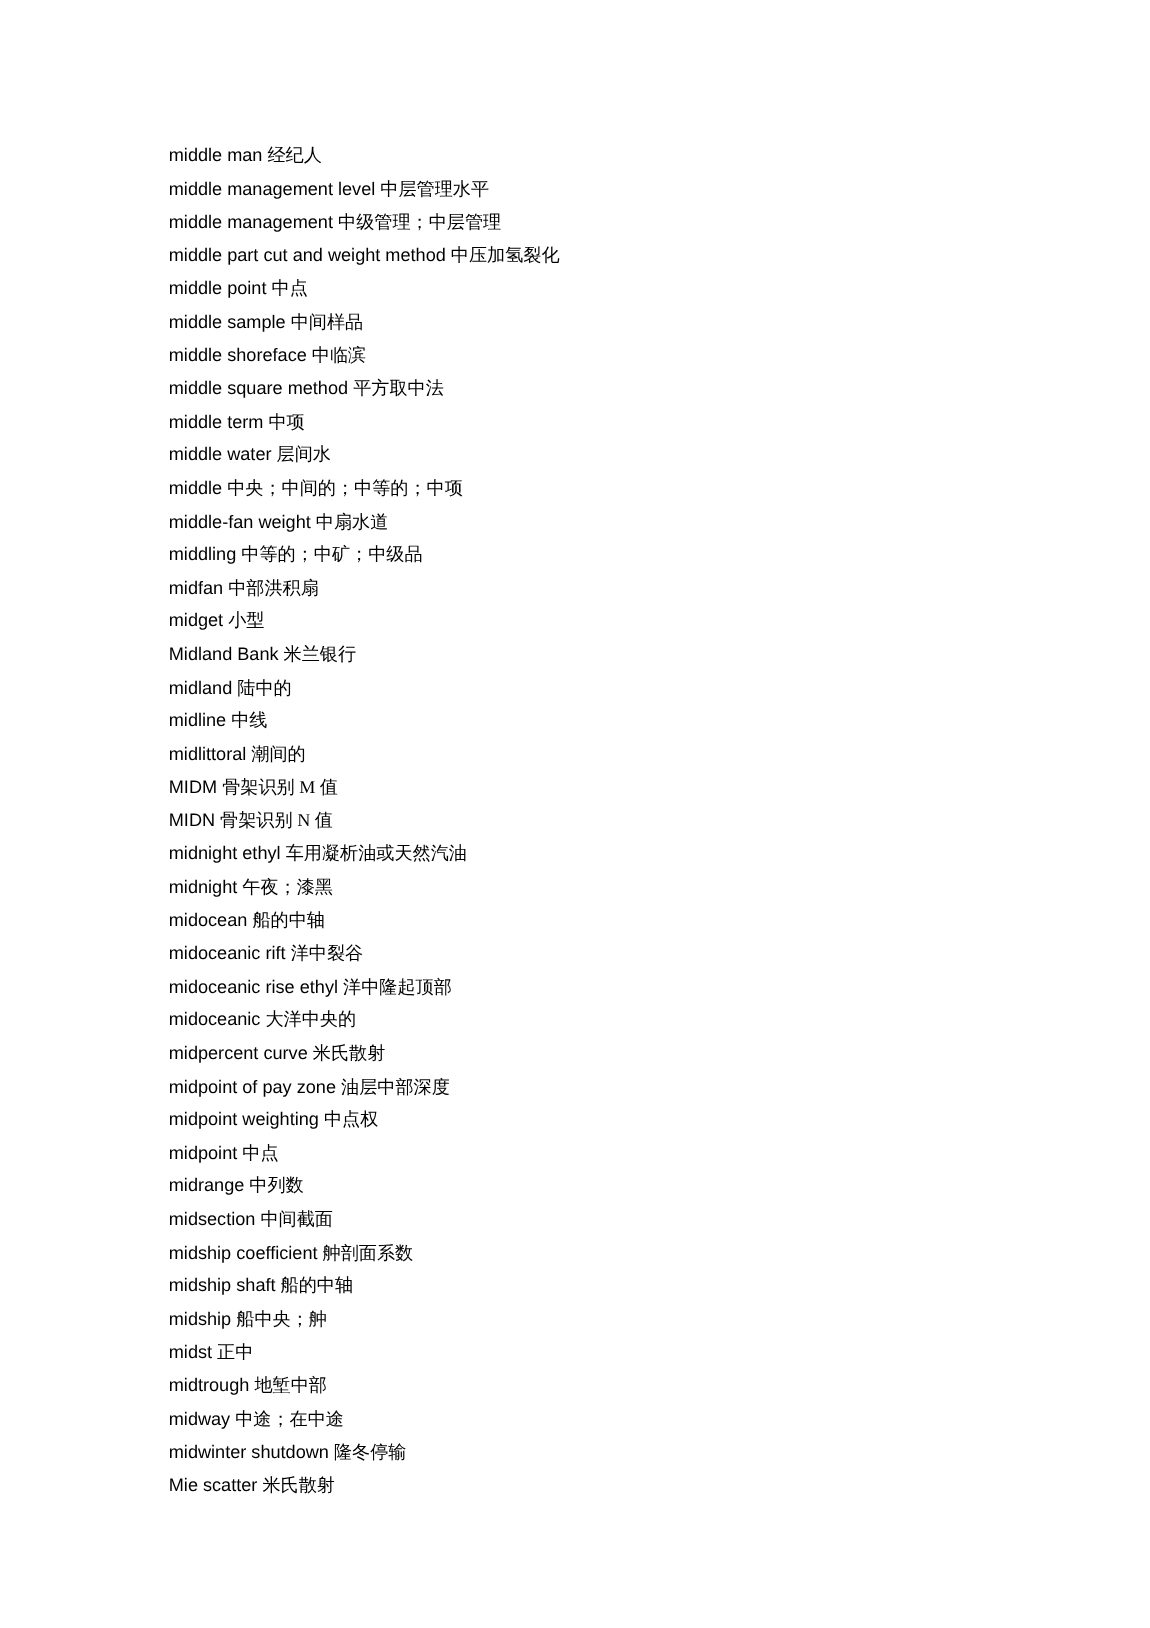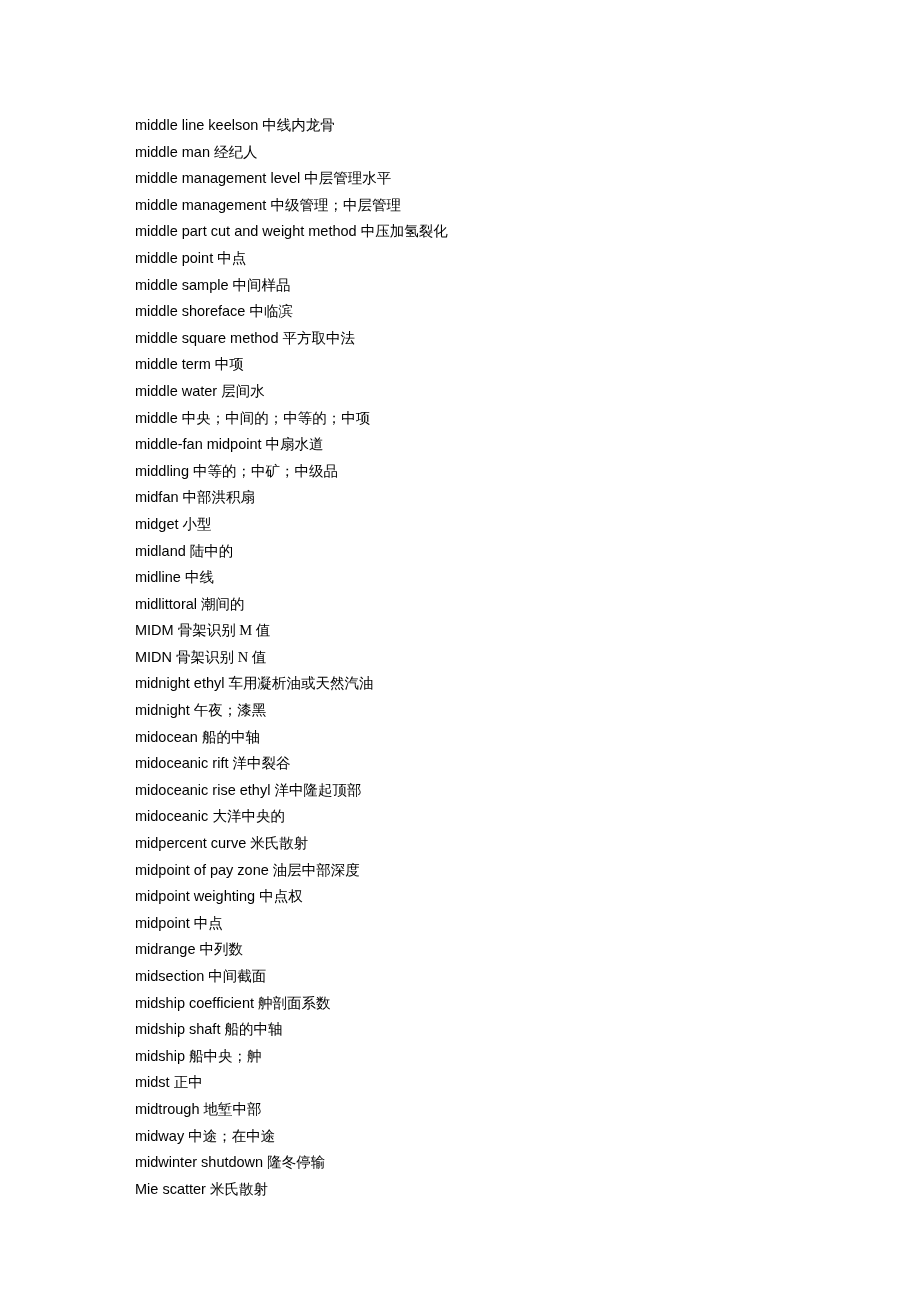--- a/index.html
+++ b/index.html
@@ -24,36 +24,36 @@
   }
   .def {
     font-family: "SimSun", "Microsoft YaHei", serif;
   }
 </style>
 </head>
 <body>
 
 <div class="page">
   <div id="entries-container">
-      <div class="entry"><span class="term">middle line keelson</span><span>  </span><span class="def">中线内龙骨</span></div>
       <div class="entry"><span class="term">middle man</span><span>  </span><span class="def">经纪人</span></div>
       <div class="entry"><span class="term">middle management level</span><span>  </span><span class="def">中层管理水平</span></div>
       <div class="entry"><span class="term">middle management</span><span>  </span><span class="def">中级管理；中层管理</span></div>
       <div class="entry"><span class="term">middle part cut and weight method</span><span>  </span><span class="def">中压加氢裂化</span></div>
       <div class="entry"><span class="term">middle point</span><span>  </span><span class="def">中点</span></div>
       <div class="entry"><span class="term">middle sample</span><span>  </span><span class="def">中间样品</span></div>
       <div class="entry"><span class="term">middle shoreface</span><span>  </span><span class="def">中临滨</span></div>
       <div class="entry"><span class="term">middle square method</span><span>  </span><span class="def">平方取中法</span></div>
       <div class="entry"><span class="term">middle term</span><span>  </span><span class="def">中项</span></div>
       <div class="entry"><span class="term">middle water</span><span>  </span><span class="def">层间水</span></div>
       <div class="entry"><span class="term">middle</span><span>  </span><span class="def">中央；中间的；中等的；中项</span></div>
-      <div class="entry"><span class="term">middle-fan midpoint</span><span>  </span><span class="def">中扇水道</span></div>
+      <div class="entry"><span class="term">middle-fan weight</span><span>  </span><span class="def">中扇水道</span></div>
       <div class="entry"><span class="term">middling</span><span>  </span><span class="def">中等的；中矿；中级品</span></div>
       <div class="entry"><span class="term">midfan</span><span>  </span><span class="def">中部洪积扇</span></div>
       <div class="entry"><span class="term">midget</span><span>  </span><span class="def">小型</span></div>
+      <div class="entry"><span class="term">Midland Bank</span><span>  </span><span class="def">米兰银行</span></div>
       <div class="entry"><span class="term">midland</span><span>  </span><span class="def">陆中的</span></div>
       <div class="entry"><span class="term">midline</span><span>  </span><span class="def">中线</span></div>
       <div class="entry"><span class="term">midlittoral</span><span>  </span><span class="def">潮间的</span></div>
       <div class="entry"><span class="term">MIDM</span><span>  </span><span class="def">骨架识别 M 值</span></div>
       <div class="entry"><span class="term">MIDN</span><span>  </span><span class="def">骨架识别 N 值</span></div>
       <div class="entry"><span class="term">midnight ethyl</span><span>  </span><span class="def">车用凝析油或天然汽油</span></div>
       <div class="entry"><span class="term">midnight</span><span>  </span><span class="def">午夜；漆黑</span></div>
       <div class="entry"><span class="term">midocean</span><span>  </span><span class="def">船的中轴</span></div>
       <div class="entry"><span class="term">midoceanic rift</span><span>  </span><span class="def">洋中裂谷</span></div>
       <div class="entry"><span class="term">midoceanic rise ethyl</span><span>  </span><span class="def">洋中隆起顶部</span></div>

